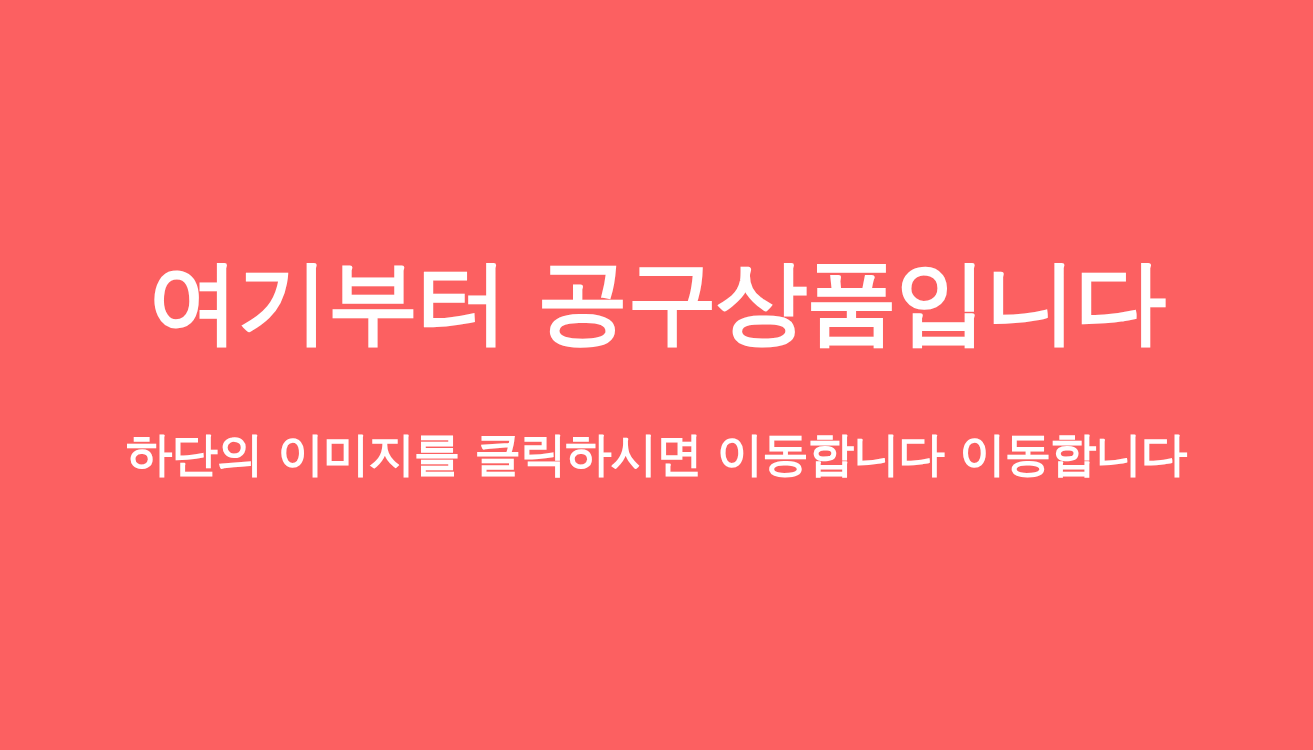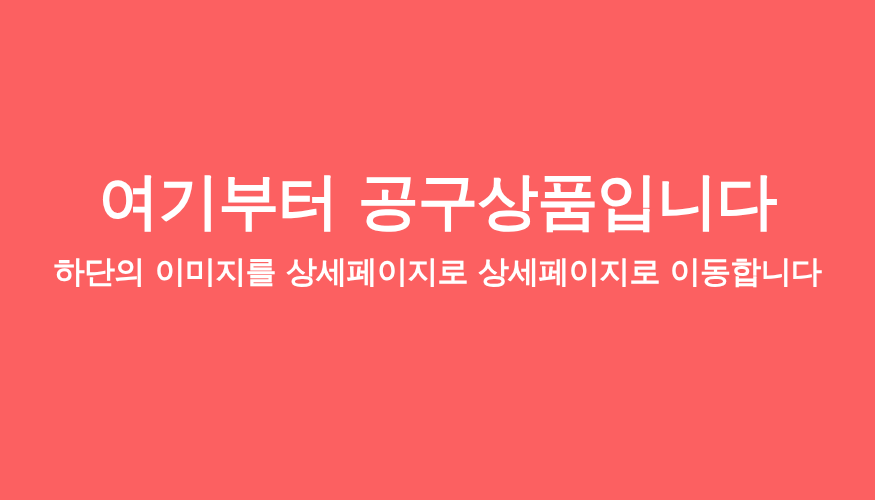--- a/index.html
+++ b/index.html
@@ -31,20 +31,21 @@
   .banner-text-block {
     position: absolute;
     left: 0;
     right: 0;
     top: 168px;
     display: flex;
     flex-direction: column;
     align-items: center;
     justify-content: center;
     text-align: center;
+    gap: 31px;
   }
 
   .banner-headline {
     display: block;
     margin: 0;
     padding: 0;
     color: #ffffff;
     font-family: "DejaVu Sans", "Liberation Sans", sans-serif;
     font-size: 61px;
     font-weight: 700;
@@ -79,17 +80,17 @@
 </style>
 </head>
 <body>
 
 <div class="banner">
 
   <div class="banner-text-block">
 
     <h1 class="banner-headline">여기부터 공구상품입니다</h1>
 
-    <p class="banner-subtitle">하단의 이미지를 상세페이지로 상세페이지로 이동합니다</p>
+    <p class="banner-subtitle">하단의 이미지를 클릭하시면 이동합니다 이동합니다</p>
   </div>
 
   <div class="banner-spacer"></div>
 </div>
 
 </body></html>

